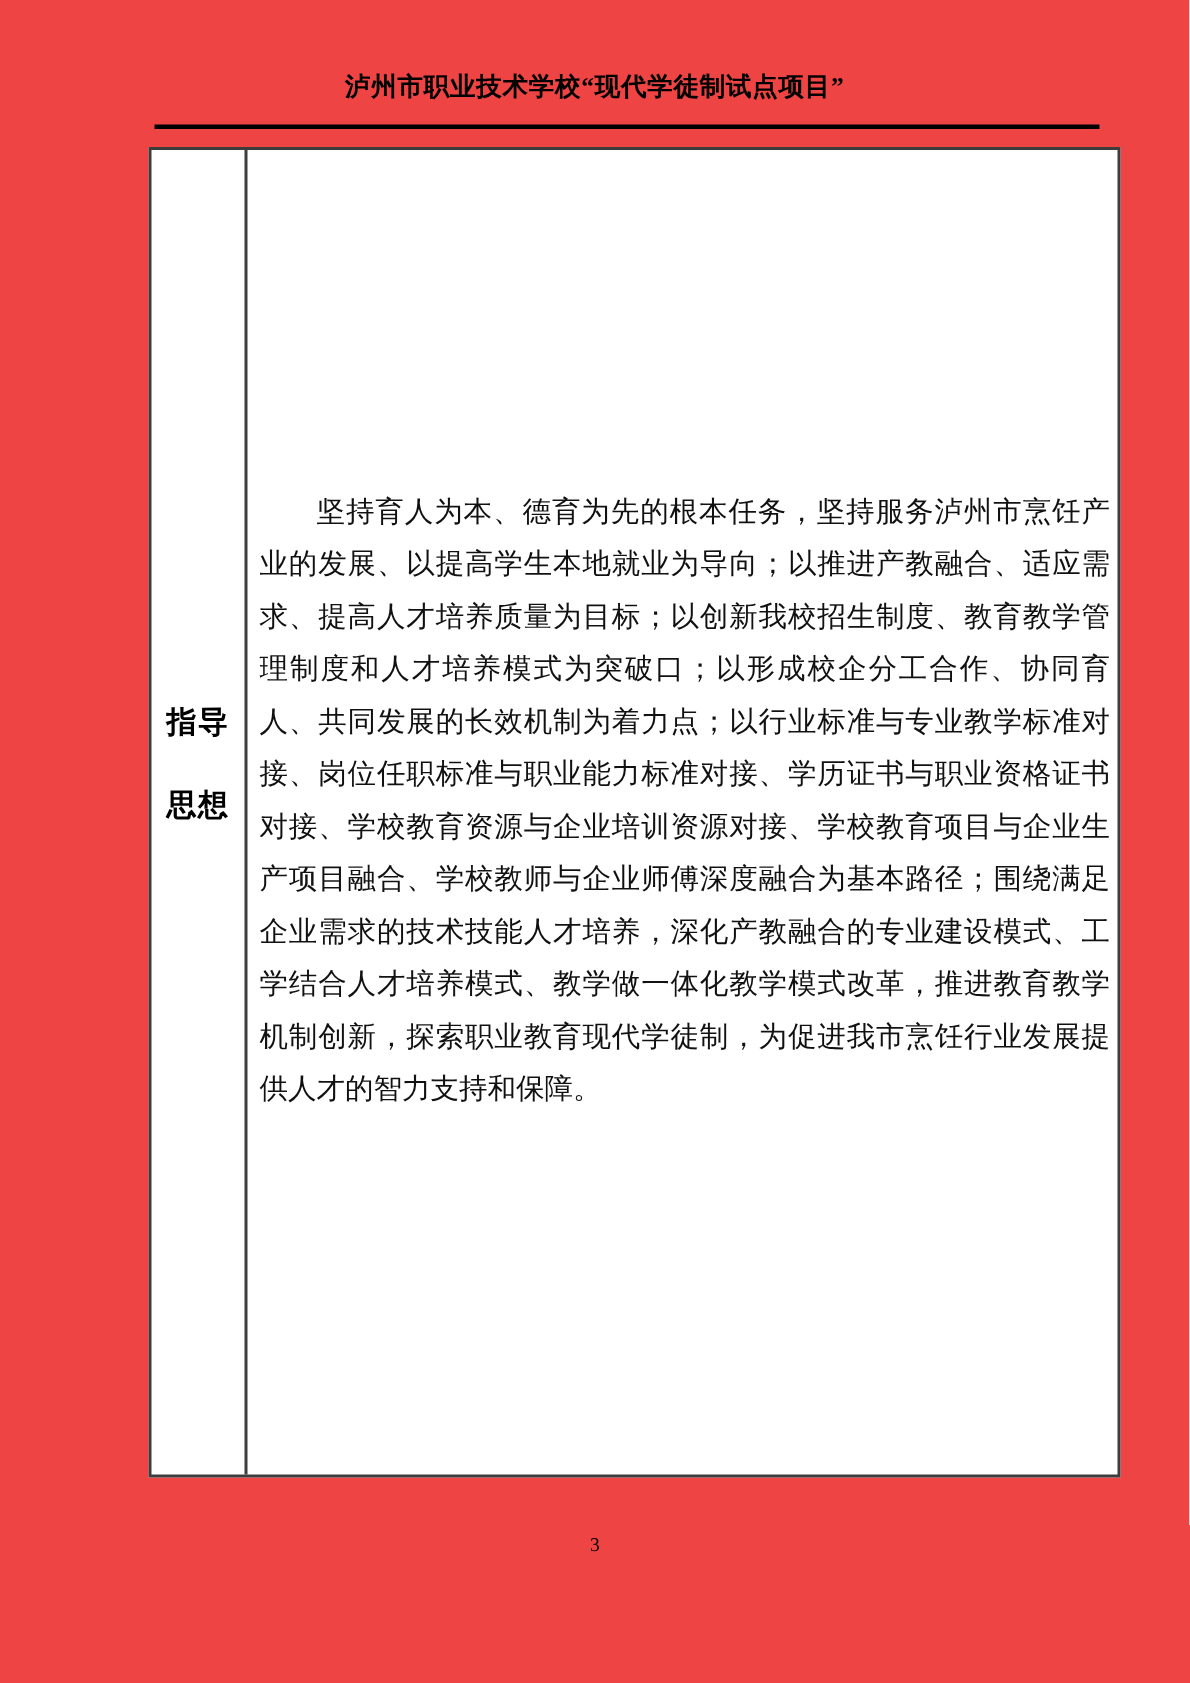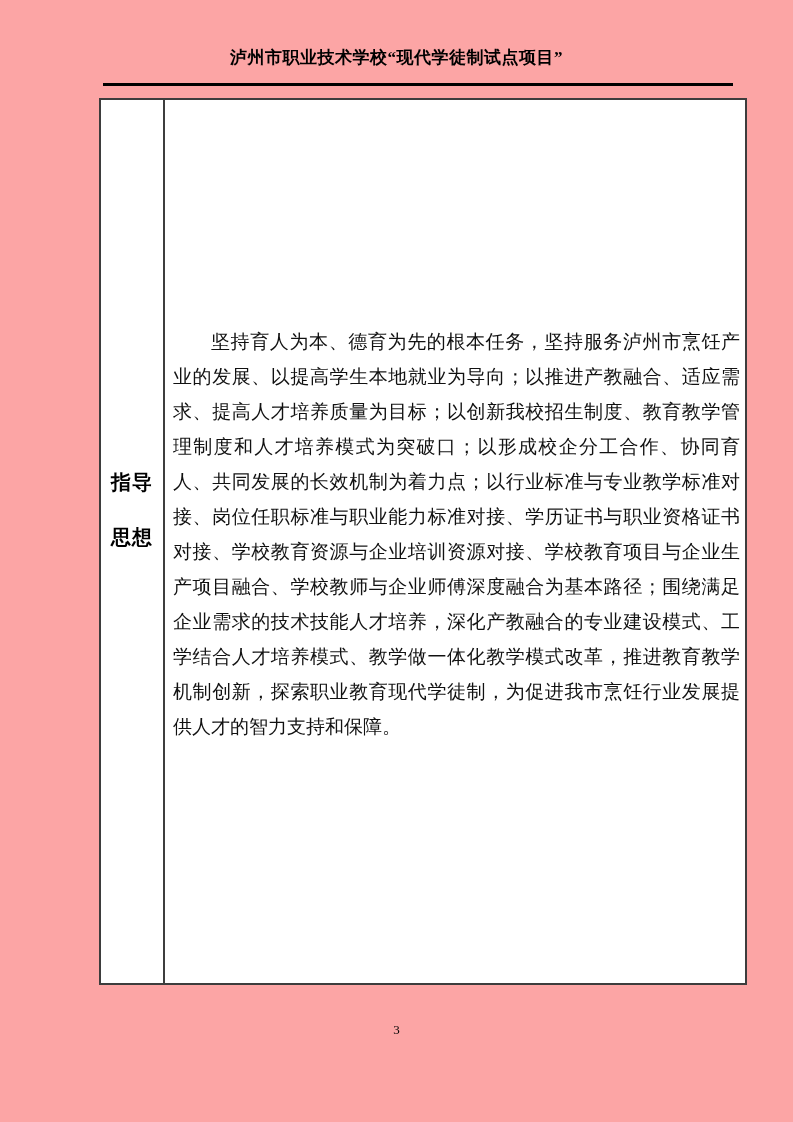--- a/index.html
+++ b/index.html
@@ -1,21 +1,21 @@
 <!DOCTYPE html>
 <html><head>
 <meta charset="utf-8">
 <style>
   * { margin: 0; padding: 0; box-sizing: border-box; }
   html, body { background: #ffffff; }
   .page {
     position: relative;
     width: 793px;
     height: 1122px;
-    background: #fca5a5;
+    background: #ef4444;
     margin: 0 auto;
     overflow: hidden;
     font-family: "Liberation Serif", "DejaVu Serif", serif;
     color: #111111;
   }
   .header-title {
     position: absolute;
     top: 46px;
     left: 0;
     width: 100%;

